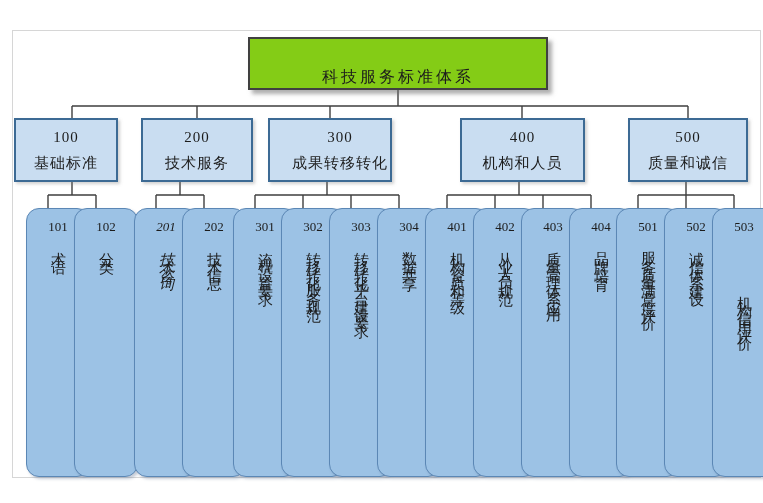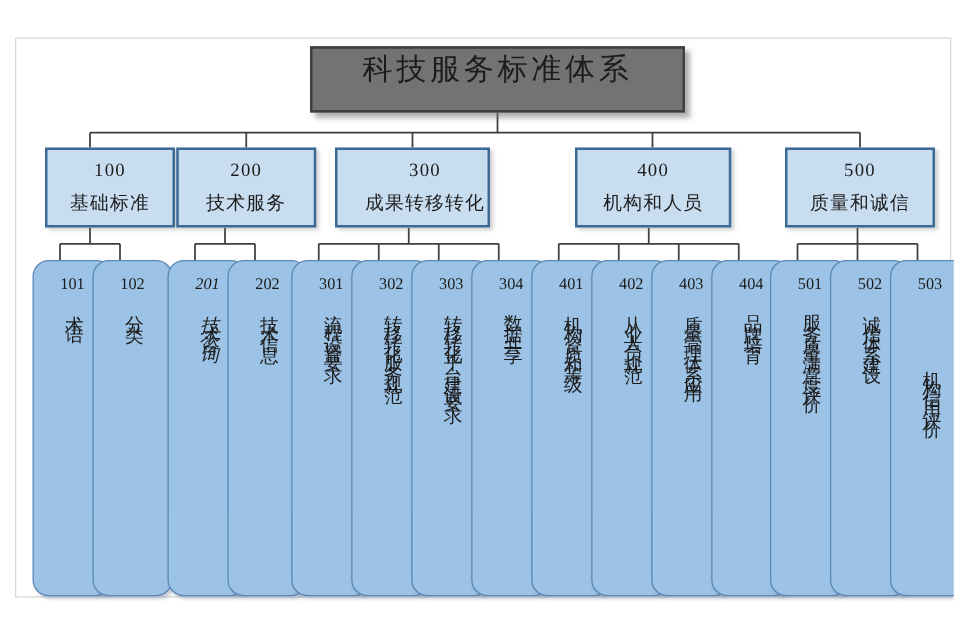--- a/index.html
+++ b/index.html
@@ -9,34 +9,34 @@
     color:#1c1c1c;
   }
   .frame{
     position:absolute;left:12px;top:30px;width:749px;height:448px;
     border:1px solid #d6d6d6;box-sizing:border-box;pointer-events:none;
   }
   .connectors{position:absolute;left:0;top:0;width:763px;height:503px;}
 
   .root-node{
     position:absolute;left:248px;top:37px;width:300px;height:53px;
-    background:#737373;border:2px solid #404040;box-sizing:border-box;
-    display:flex;align-items:flex-start;justify-content:center;
-    font-size:24px;letter-spacing:3px;
+    background:#84cc16;border:2px solid #404040;box-sizing:border-box;
+    display:flex;align-items:flex-end;justify-content:center;
+    font-size:16px;letter-spacing:3px;
     box-shadow:4px 4px 4px rgba(110,110,110,0.55);
   }
 
   .branch{
     position:absolute;top:118px;height:64px;
     background:#c9ddf1;border:2px solid #3c6a94;box-sizing:border-box;
     display:flex;flex-direction:column;align-items:center;justify-content:center;
     font-size:15px;line-height:1.75;letter-spacing:1px;
     box-shadow:2px 2px 3px rgba(120,120,120,0.35);
   }
-  .b100{left:14px;width:104px;margin-left:22px;}
+  .b100{left:14px;width:104px;}
   .b200{left:141px;width:112px;}
   .b300{left:268px;width:124px;padding-left:20px;}
   .b400{left:460px;width:125px;}
   .b500{left:628px;width:120px;}
 
   .leaf{
     position:absolute;top:208px;width:64px;height:269px;
     background:#9cc2e5;border:1.5px solid #5b87b5;border-radius:13px;
     box-sizing:border-box;
     display:flex;flex-direction:column;align-items:center;

